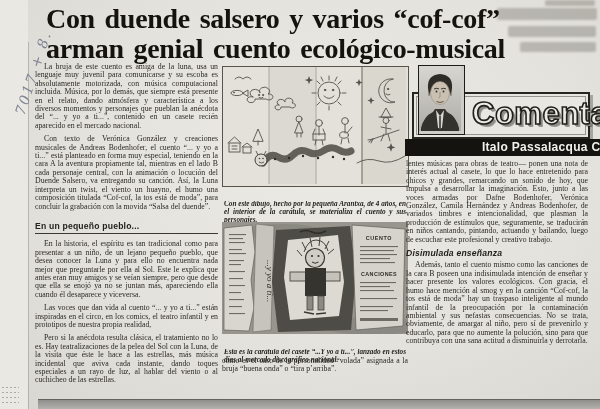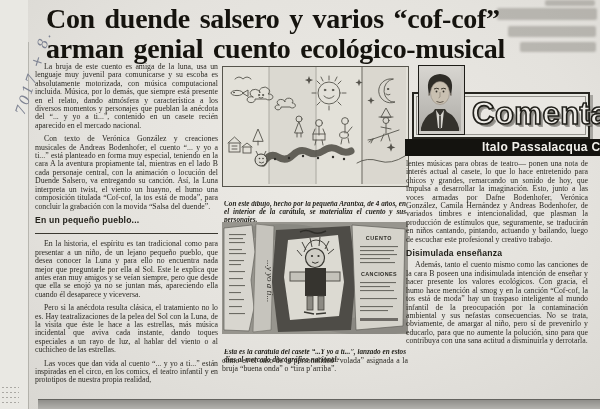--- a/index.html
+++ b/index.html
@@ -30,22 +30,22 @@
   .b4{left:545px;top:0px;width:50px;height:6px;}
 
   .bodytext{font-size:7.8px;line-height:8.4px;text-align:justify;color:#2b2923;}
   .bodytext p{margin:0 0 5px 0;text-indent:9px;}
   .bodytext p.noindent{text-indent:0;}
   .col1{position:absolute;left:35px;top:63px;width:183px;height:331px;overflow:hidden;}
   .subhead{
     font-family:"Liberation Sans","DejaVu Sans",sans-serif;font-weight:bold;
     font-size:8.6px;letter-spacing:.2px;color:#23221c;text-align:left;text-indent:0;
   }
-  .subhead.ruled{border-bottom:1.6px solid #3a3830;padding-bottom:9px;margin:5px 0 6px 0;}
-  .col3-subhead{margin:4px 0 4px 0;}
+  .subhead.ruled{border-bottom:1.6px solid #3a3830;padding-bottom:3px;margin:11px 0 6px 0;}
+  .col3-subhead{margin:4px 0 4px 0;font-style:italic;}
 
   .drawing-box{position:absolute;left:222px;top:66px;width:185px;height:119px;border:1px solid #56544c;background:#e3e1d9;}
   .caption{
     position:absolute;font-size:7.2px;line-height:7.8px;font-weight:bold;font-style:italic;
     text-align:justify;color:#24231d;margin-top:12px;
   }
   .cap1{left:224px;top:189px;width:182px;height:27px;overflow:hidden;}
   .cap2{left:224px;top:337px;width:182px;height:18px;overflow:hidden;}
   .cassette-box{position:absolute;left:222px;top:222px;width:186px;height:112px;background:#98968f;overflow:hidden;}
   .col2-body{position:absolute;left:222px;top:357px;width:186px;height:41px;overflow:hidden;}
@@ -95,22 +95,22 @@
   <div class="headline">
     <div>Con duende salsero y varios “cof-cof”</div>
     <div>arman genial cuento ecológico-musical</div>
   </div>
 
   <div class="col1 bodytext">
     <p class="noindent" style="text-indent:9px">La bruja de este cuento es amiga de la luna, usa un lenguaje muy juvenil para comunicarse y su escoba es absolutamente motorizada, con música computacional incluida. Música, por lo demás, que siempre está presente en el relato, dando atmósfera y característica a los diversos momentos y personajes que pueblan la anécdota del “... y yo a ti...”, contenido en un casete recién aparecido en el mercado nacional.</p>
     <p>Con texto de Verónica González y creaciones musicales de Andreas Bodenhofer, el cuento “... y yo a ti...” está planteado en forma muy especial, teniendo en la cara A la aventura propiamente tal, mientras en el lado B cada personaje central, con la animación o locución del Duende Salsero, va entregando su canción. Así, la Luna interpreta un twist, el viento un huayno, el humo una composición titulada “Cof-cof, la tos está de moda”, para concluir la grabación con la movida “Salsa del duende”.</p>
     <div class="subhead ruled">En un pequeño pueblo...</div>
     <p>En la historia, el espíritu es tan tradicional como para presentar a un niño, de un lejano pequeño pueblo, que desea conocer la Luna y para ello no encuentra nada mejor que preguntarle por ella al Sol. Este le explica que antes eran muy amigos y se veían siempre, pero que desde que ella se enojó ya no se juntan más, apareciendo ella cuando él desaparece y viceversa.</p>
+    <p>Las voces que dan vida al cuento “... y yo a ti...” están inspiradas en el circo, en los comics, el teatro infantil y en prototipos de nuestra propia realidad,</p>
     <p>Pero si la anécdota resulta clásica, el tratamiento no lo es. Hay teatralizaciones de la pelea del Sol con la Luna, de la visita que éste le hace a las estrellas, más música incidental que aviva cada instante, dando toques especiales a un rayo de luz, al hablar del viento o al cuchicheo de las estrellas.</p>
-    <p>Las voces que dan vida al cuento “... y yo a ti...” están inspiradas en el circo, en los comics, el teatro infantil y en prototipos de nuestra propia realidad,</p>
   </div>
 
   <div class="drawing-box">
     <svg width="183" height="117" viewBox="0 0 183 117">
       <rect x="0" y="0" width="183" height="117" fill="#e3e1d9"></rect>
       <rect x="46" y="0" width="47" height="117" fill="#9a988f" opacity="0.10"></rect>
       <rect x="139" y="0" width="44" height="117" fill="#9a988f" opacity="0.12"></rect>
       <line x1="46" y1="0" x2="46" y2="117" stroke="#aaa8a0" stroke-width="1"></line>
       <line x1="93" y1="0" x2="93" y2="117" stroke="#aaa8a0" stroke-width="1"></line>
       <line x1="139" y1="0" x2="139" y2="117" stroke="#8b8980" stroke-width="1.4"></line>

